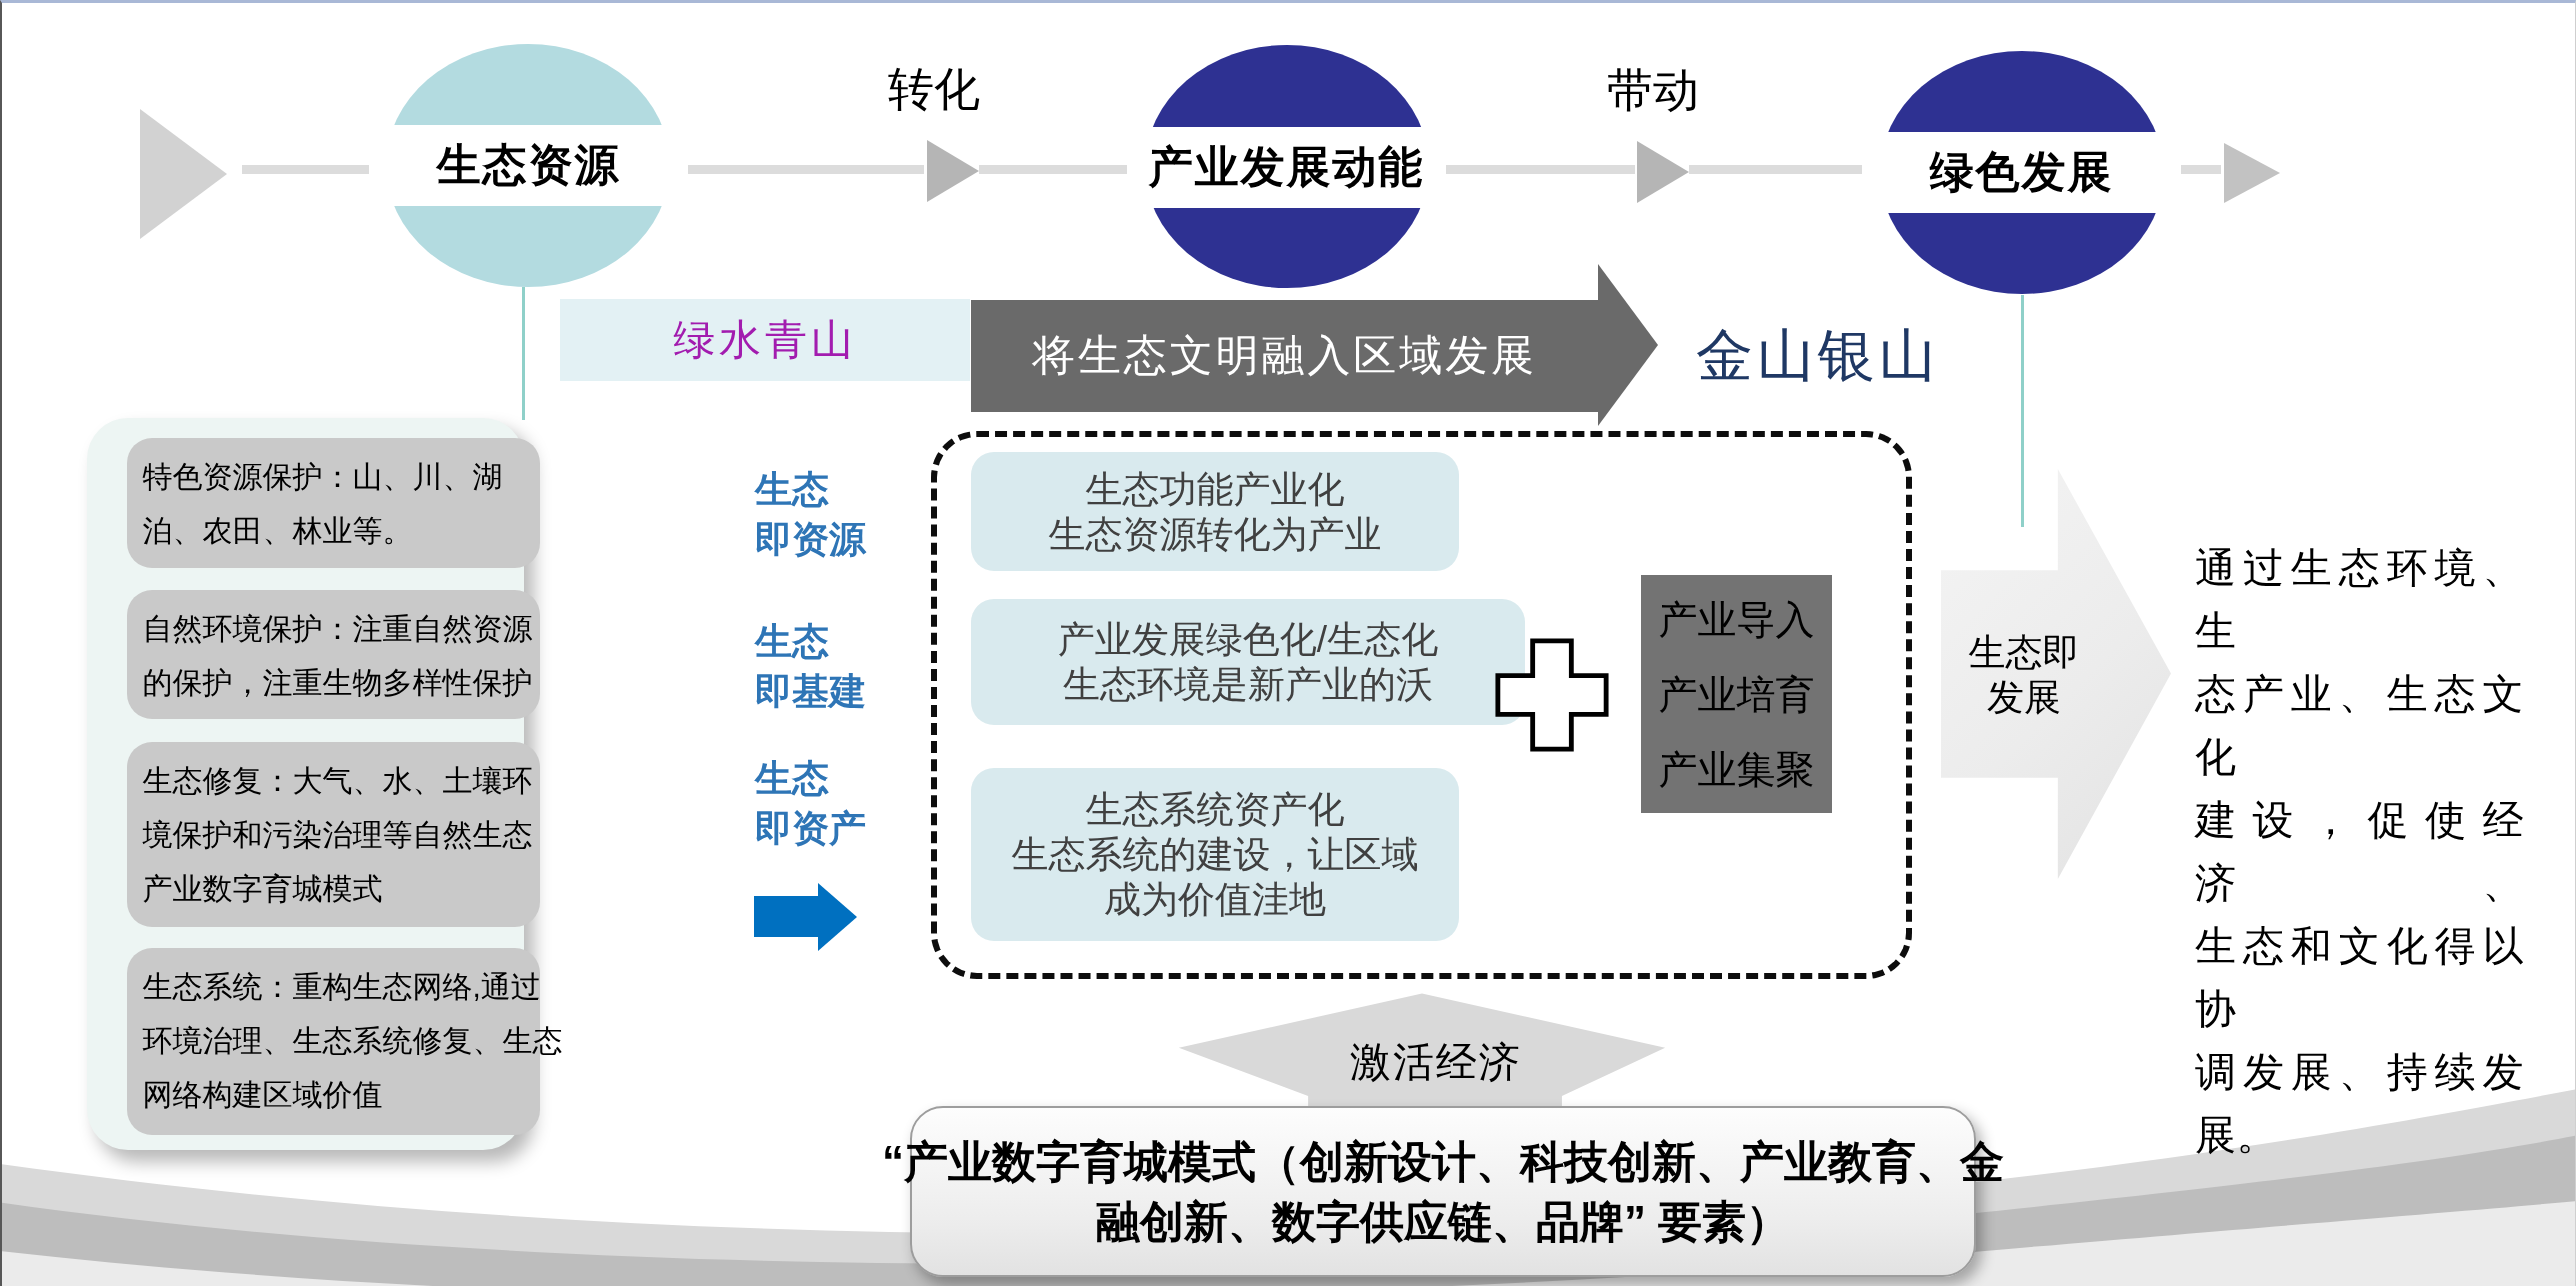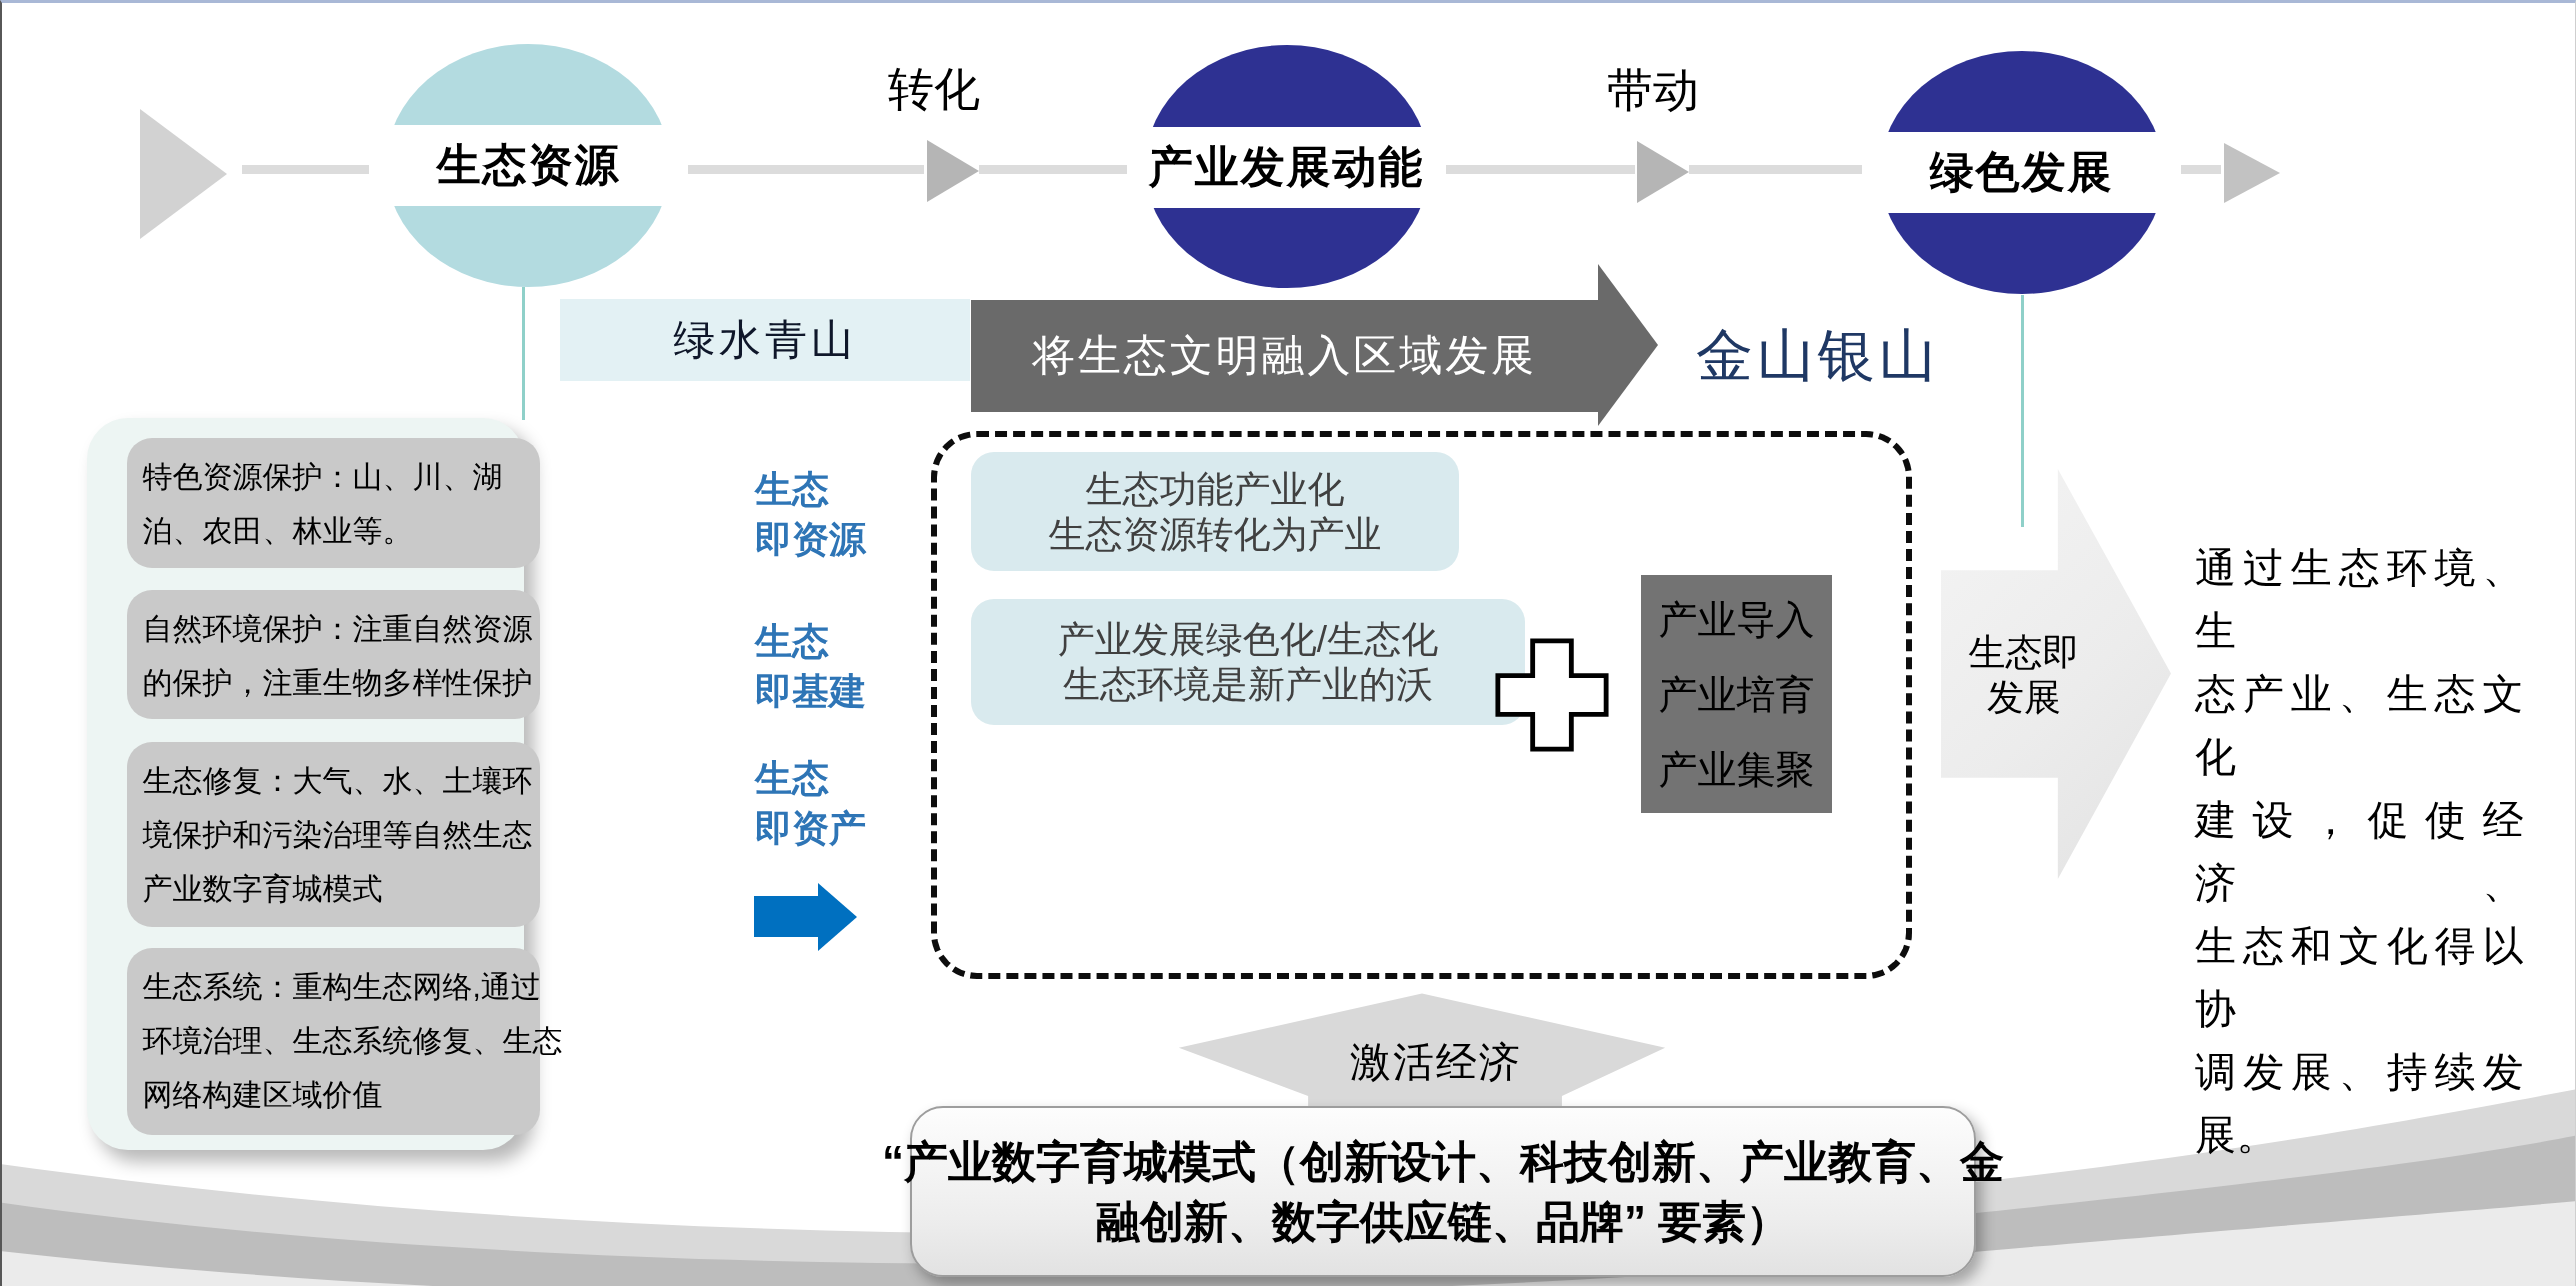--- a/index.html
+++ b/index.html
@@ -12,21 +12,21 @@
   }
   .abs{position:absolute;}
   .ellipse-node{border-radius:50%;}
   .node-band{background:#fff;display:flex;align-items:center;justify-content:center;}
   .node-label{font-size:44px;font-weight:600;color:#000;letter-spacing:1.9px;white-space:nowrap;}
   .edge-label{font-size:46px;color:#000;white-space:nowrap;}
   .flow-line{background:#dcdcdc;height:8.7px;}
   .tri-right{width:0;height:0;}
   .teal-line{width:2.9px;background:#8fd0c9;}
   .banner-left{background:#e3f1f4;display:flex;align-items:center;justify-content:center;
-    font-size:42px;font-weight:500;color:#0f172a;letter-spacing:3.9px;}
+    font-size:42px;font-weight:500;color:#a21caf;letter-spacing:3.9px;}
   .banner-arrow-body{background:#6a6a6a;display:flex;align-items:center;justify-content:center;
     font-size:43px;color:#ffffff;letter-spacing:2.9px;white-space:nowrap;}
   .navy-text{font-size:57px;font-weight:400;color:#1f3864;letter-spacing:3.9px;white-space:nowrap;}
   .left-panel{background:#edf5f3;border-radius:41px;box-shadow:9.7px 11.6px 17.4px rgba(0,0,0,0.28);}
   .gray-box{background:#c9c9c9;border-radius:25px;color:#000;font-size:30px;line-height:54px;
     padding:11.6px 15.5px;box-sizing:border-box;margin-left:28px;}
   .gray-box span{display:block;white-space:nowrap;}
   .blue-label{color:#2e75b6;font-weight:bold;font-size:37px;line-height:50px;text-align:left;}
   .blue-label span{display:block;white-space:nowrap;}
   .dashed-box{border:6.8px dashed #0d0d0d;border-radius:46px;box-sizing:border-box;}
@@ -144,20 +144,25 @@
   <div class="abs dashed-box" style="left:929px;top:428px;width:981px;height:548px;"></div>
 
   <div class="abs pale-box" style="left:969px;top:449px;width:488px;height:119px;">
     <span>生态功能产业化</span>
     <span>生态资源转化为产业</span>
   </div>
   <div class="abs pale-box" style="left:969px;top:596px;width:554px;height:126px;border-radius:23px;">
     <span>产业发展绿色化/生态化</span>
     <span>生态环境是新产业的沃</span>
   </div>
+  <div class="abs pale-box" style="left:969px;top:765px;width:488px;height:173px;">
+    <span>生态系统资产化</span>
+    <span>生态系统的建设，让区域</span>
+    <span>成为价值洼地</span>
+  </div>
 
   <svg class="abs" style="left:1492px;top:633px;width:116px;height:118px;" viewBox="0 0 120 122">
     <path d="M40 5 H80 V41 H116 V81 H80 V117 H40 V81 H4 V41 H40 Z" fill="#ffffff" stroke="#000000" stroke-width="5"></path>
   </svg>
 
   <div class="abs industry-box" style="left:1639px;top:572px;width:191px;height:238px;">
     <span>产业导入</span>
     <span>产业培育</span>
     <span>产业集聚</span>
   </div>

